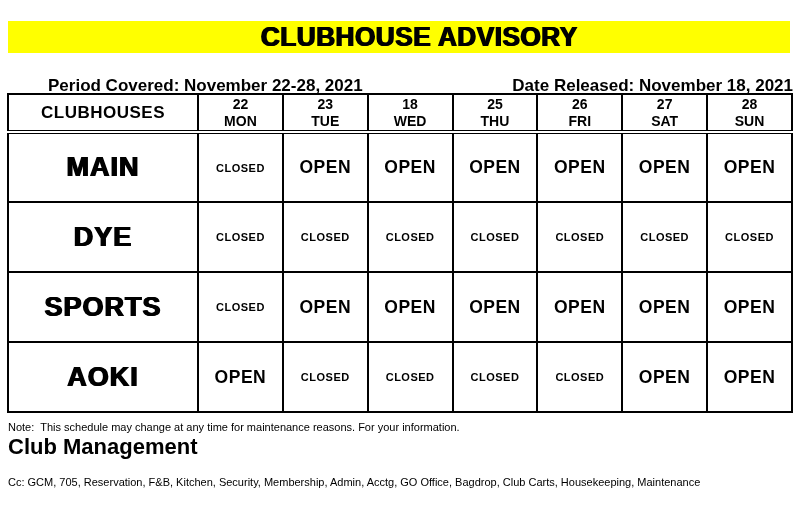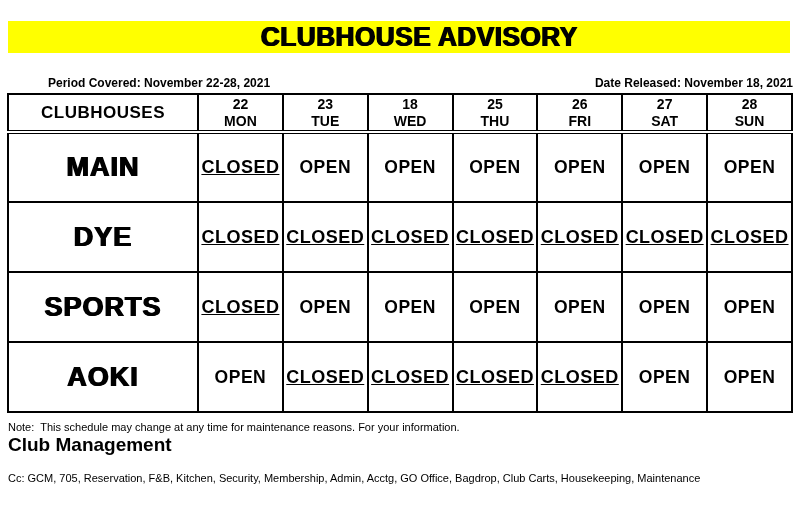--- a/index.html
+++ b/index.html
@@ -28,21 +28,21 @@
     transform: scaleX(0.97);
     white-space: nowrap;
   }
 
   
   .meta {
     position: absolute;
     left: 8px; top: 76px;
     width: 785px;
     display: flex; justify-content: space-between; align-items: flex-start;
-    font-size: 12px; font-weight: bold; padding-left: 40px;
+    font-size: 17px; font-weight: bold; padding-left: 40px;
   }
 
   
   table.schedule {
     position: absolute;
     left: 7px; top: 93px;
     width: 786px;
     border-collapse: collapse;
     table-layout: fixed;
     background: #ffffff;
@@ -63,27 +63,27 @@
   .day-header { font-size: 14px; font-weight: bold; line-height: 1.2; border-radius: 6px; }
   .day-header span { display: block; }
 
   .club-name {
     font-size: 27px;
     font-weight: bold;
     letter-spacing: 1px;
     text-shadow: 0.8px 0 0 #000, -0.8px 0 0 #000;
   }
   td.status { font-weight: bold; letter-spacing: 0.5px; }
-  td.status.closed { font-size: 18px; text-decoration: underline; }
+  td.status.closed { font-size: 11px; }
   td.status.open   { font-size: 17.5px; }
 
   
   .footer { position: absolute; left: 8px; top: 421px; width: 785px; }
   .note { font-size: 11px; white-space: pre; }
-  .signature { font-size: 19px; font-weight: bold; margin-top: 1px; }
+  .signature { font-size: 22px; font-weight: bold; margin-top: 1px; }
   .cc { font-size: 11px; margin-top: 16px; white-space: nowrap; }
 </style>
 </head>
 <body>
 
 <div class="page">
 
   <div class="banner">
     <span class="banner-title">CLUBHOUSE ADVISORY</span>
   </div>

